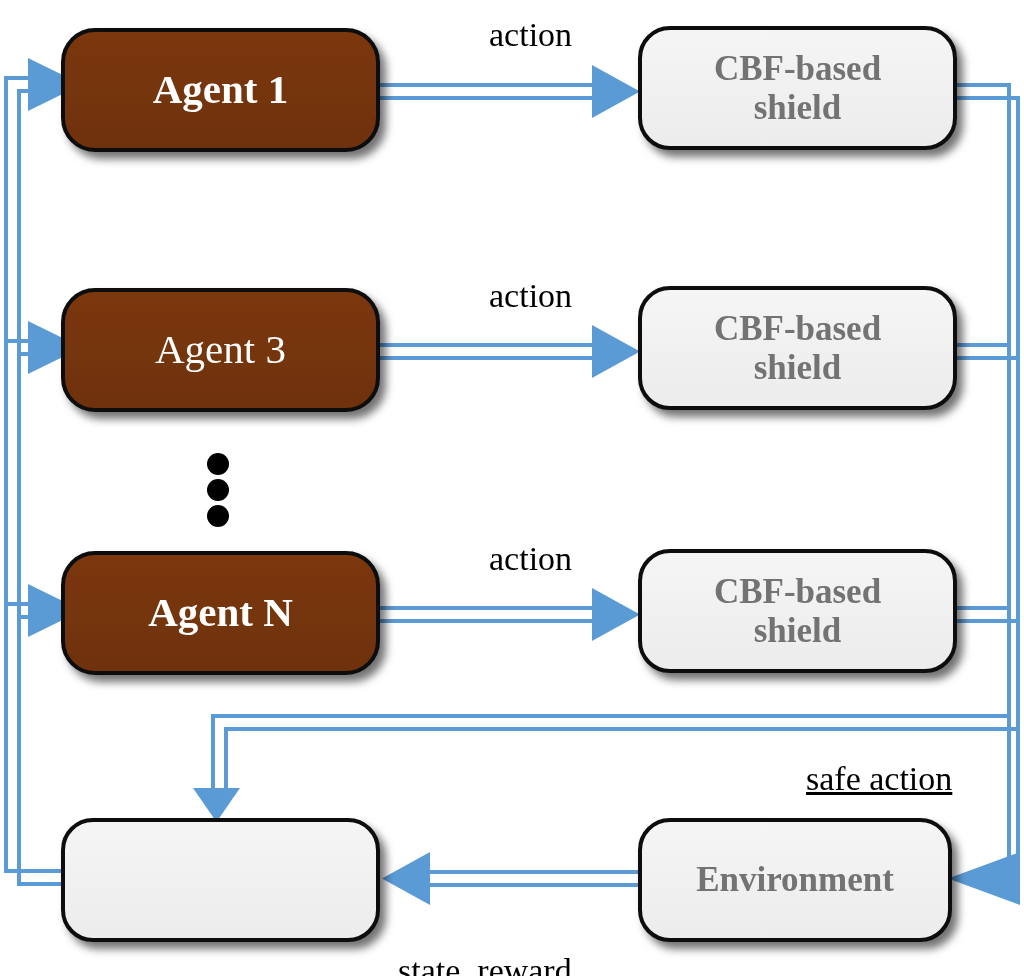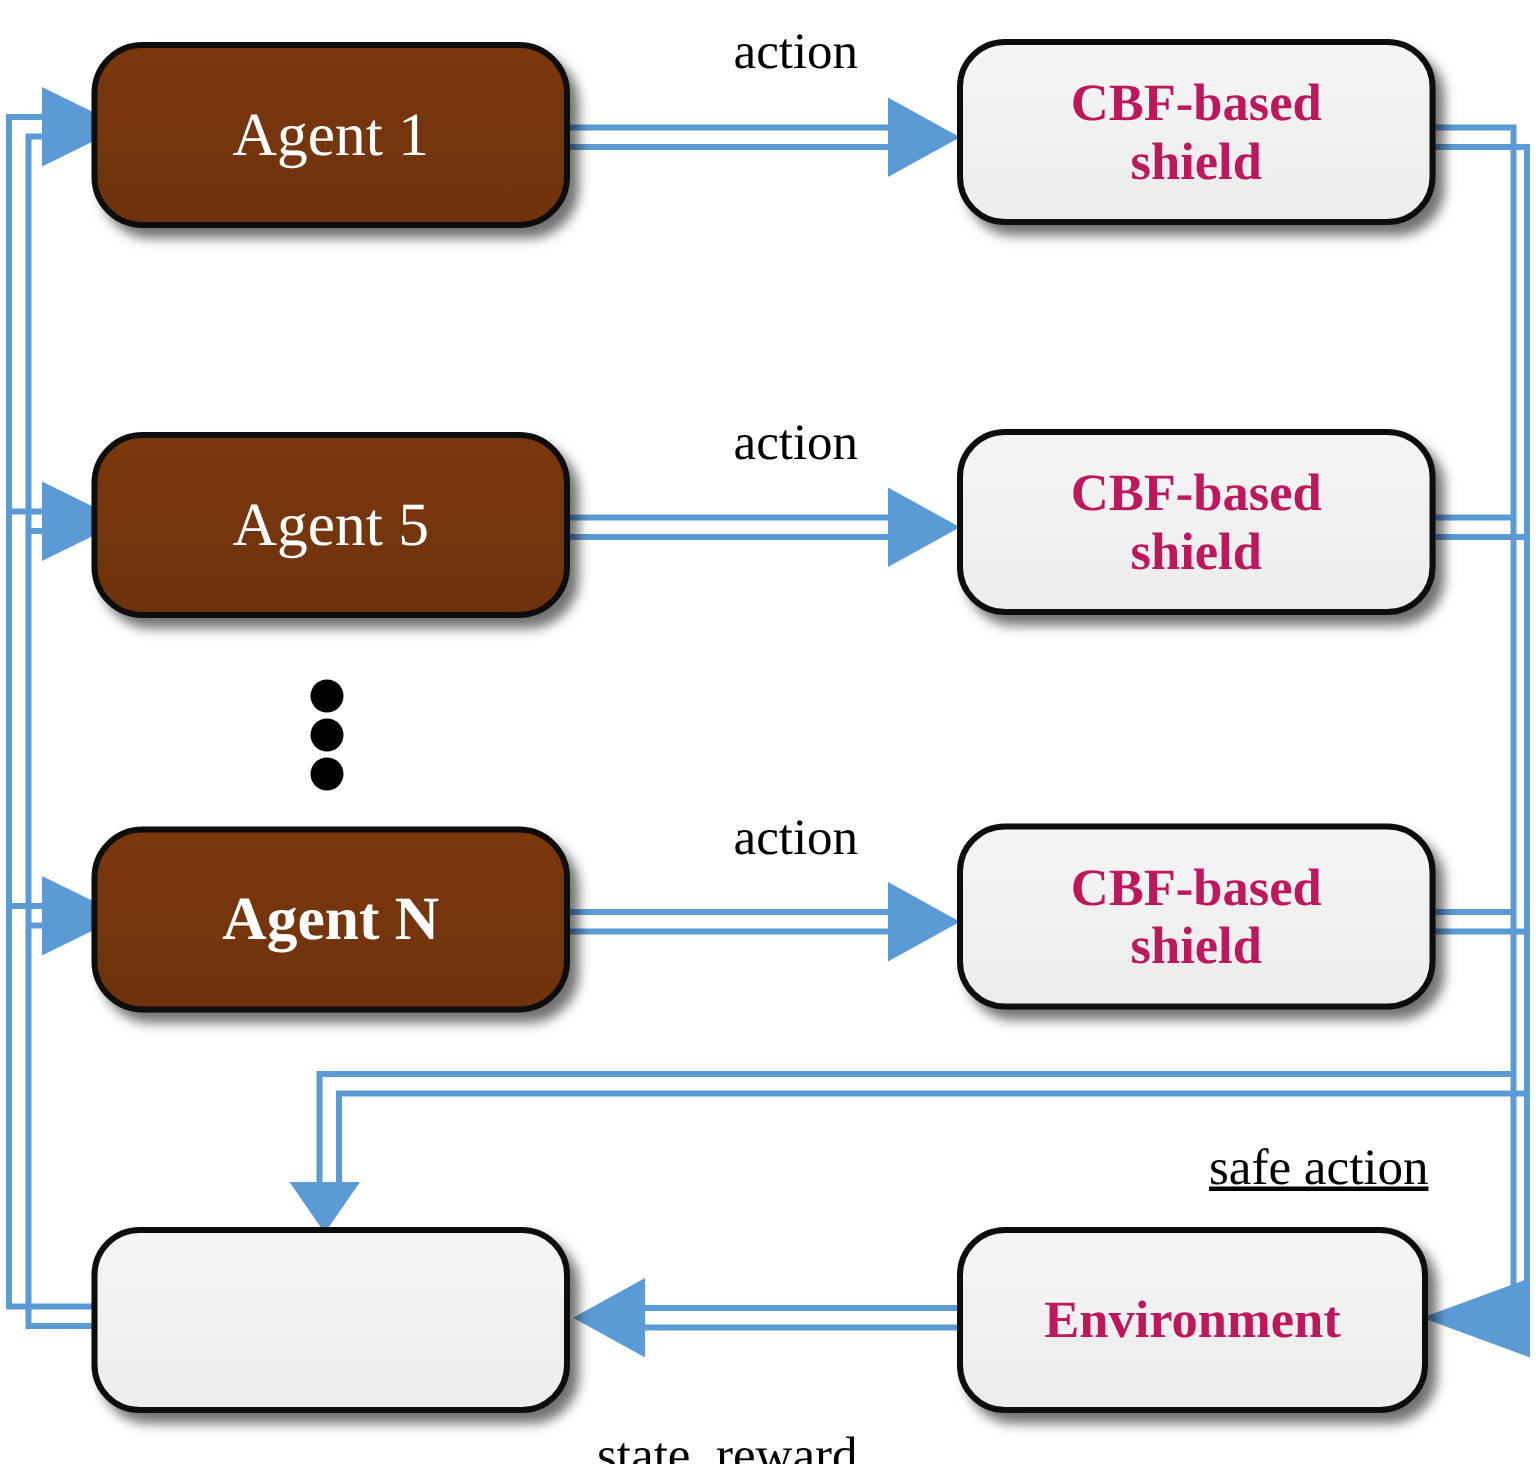--- a/index.html
+++ b/index.html
@@ -29,21 +29,21 @@
     text-align: center;
     pointer-events: none;
     line-height: 1.12;
   }
   .node-label.brown {
     color: #ffffff;
     font-weight: 400;
     font-size: 41px;
   }
   .node-label.grey {
-    color: #be185d;
+    color: #737373;
     font-weight: 700;
     font-size: 35px;
   }
   .edge-label {
     position: absolute;
     color: #000000;
     font-weight: 400;
     font-size: 34px;
     white-space: nowrap;
     pointer-events: none;
@@ -152,23 +152,23 @@
     <rect x="63" y="820" width="315" height="120" rx="30" ry="30" fill="url(#blockGrad)" stroke="#0D0D0D" stroke-width="4" filter="url(#boxshadow)"></rect>
     <rect x="640" y="820" width="310" height="120" rx="30" ry="30" fill="url(#blockGrad)" stroke="#0D0D0D" stroke-width="4" filter="url(#boxshadow)"></rect>
 
     <g fill="#000000">
       <circle cx="218" cy="464" r="11"></circle>
       <circle cx="218" cy="490" r="11"></circle>
       <circle cx="218" cy="516" r="11"></circle>
     </g>
   </svg>
 
-  <div class="node-label brown" style="left:63px; top:30px; width:315px; height:120px;">Agent 1</div>
+  <div class="node-label brown" style="left:63px; top:30px; width:315px; height:120px;font-weight:bold;">Agent 1</div>
 
-  <div class="node-label brown" style="left:63px; top:290px; width:315px; height:120px;">Agent 5</div>
+  <div class="node-label brown" style="left:63px; top:290px; width:315px; height:120px;">Agent 3</div>
 
   <div class="node-label brown" style="left:63px; top:553px; width:315px; height:120px;font-weight:bold;">Agent N</div>
 
   <div class="node-label grey" style="left:640px; top:28px; width:315px; height:120px; flex-direction:column;">
     <span>CBF-based</span>
     <span>shield</span>
   </div>
 
   <div class="node-label grey" style="left:640px; top:288px; width:315px; height:120px; flex-direction:column;">
     <span>CBF-based</span>

